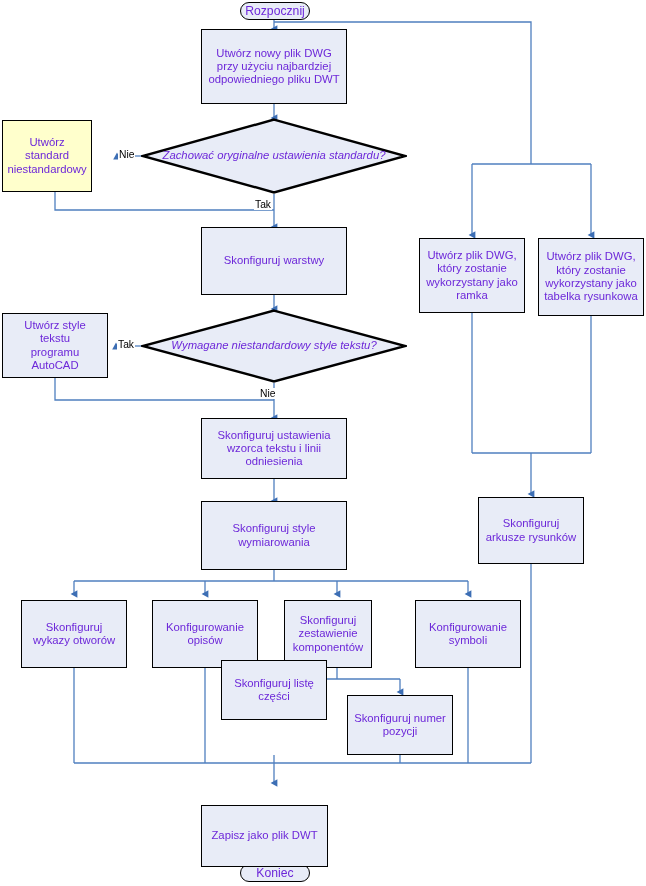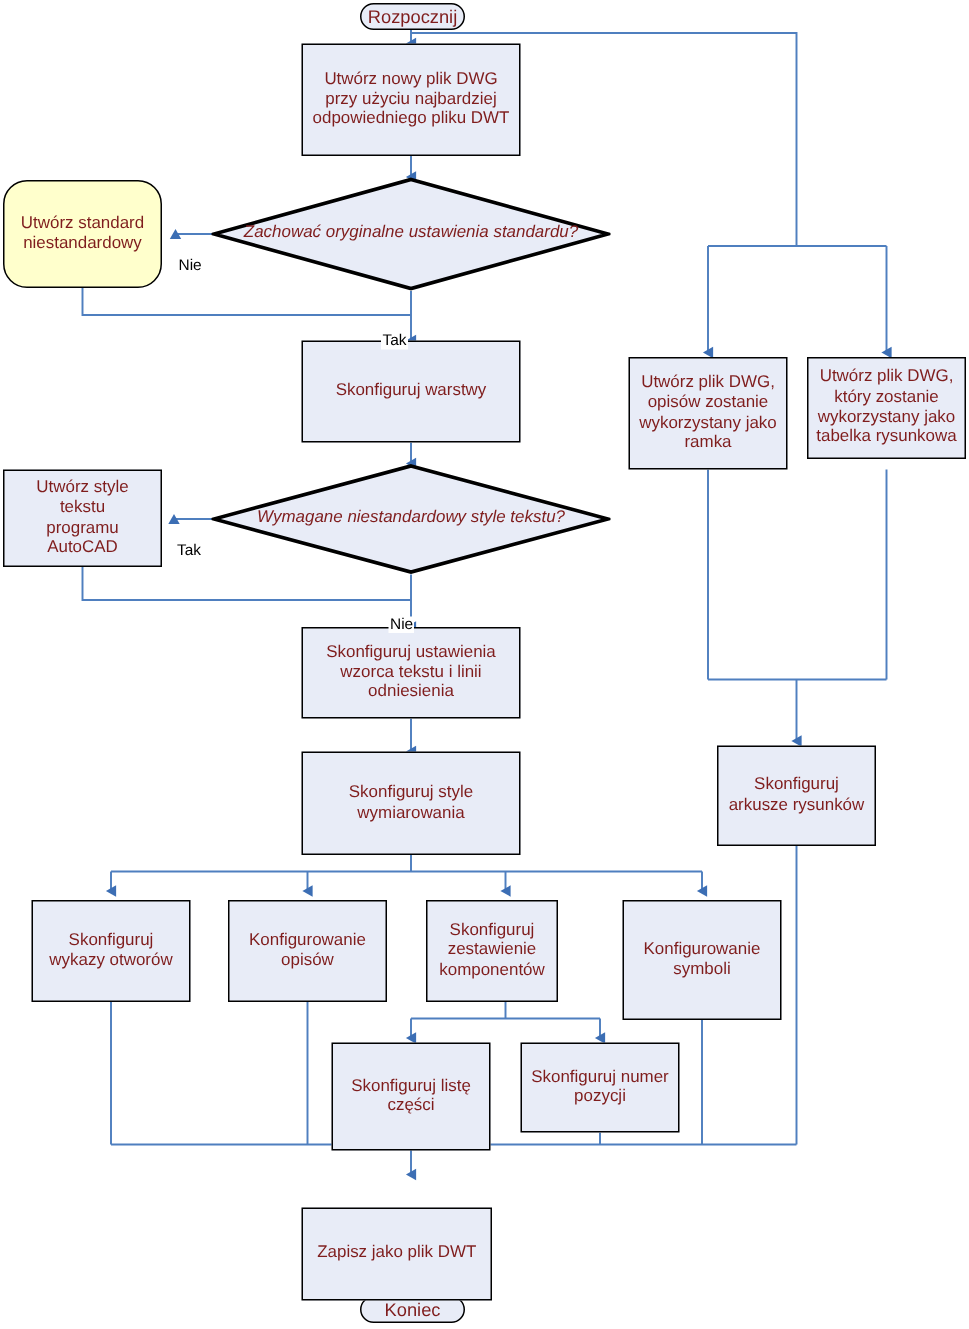--- a/index.html
+++ b/index.html
@@ -4,30 +4,30 @@
 <title>Flowchart</title>
 <style>
   html,body{margin:0;padding:0;background:#ffffff;}
   body{width:646px;height:886px;overflow:hidden;
        font-family:"Liberation Sans","DejaVu Sans",sans-serif;}
   #stage{position:relative;width:646px;height:886px;}
   svg#wires{position:absolute;left:0;top:0;width:646px;height:886px;}
 
   .node{position:absolute;box-sizing:border-box;display:flex;
         align-items:center;justify-content:center;text-align:center;
-        color:#7f1d1d;line-height:1.18;}
+        color:#6d28d9;line-height:1.18;}
   .proc{background:#E8ECF7;border:1.6px solid #000;font-size:11.3px;}
   .proc.special{background:#FFFFCC;}
   .term{background:#E8ECF7;border:1.4px solid #000;border-radius:12px;
         font-size:12.2px;}
   .dec{font-size:11.3px;background:transparent;border:0;font-style:italic;}
   .dec .dlabel{position:relative;z-index:2;padding:0 16px;}
   .dec svg{position:absolute;left:0;top:0;width:100%;height:100%;z-index:1;}
   .edgelabel{position:absolute;font-size:10.3px;color:#000;
-             background:#fff;padding:0 1px;white-space:nowrap;margin-top:23px;}
+             background:#fff;padding:0 1px;white-space:nowrap;}
 </style>
 </head>
 <body>
 
 <div id="stage">
 
   <svg id="wires" viewBox="0 0 646 886">
     <defs>
       <marker id="ah" markerWidth="9" markerHeight="9" refX="4.2" refY="4" orient="auto" markerUnits="userSpaceOnUse">
         <path d="M0.4,0.6 L8,0.6 L4.2,7.4 z" fill="#3C6EB4"></path>
@@ -122,61 +122,61 @@
   </div>
 
   <div class="node proc" style="left:201px;top:418px;width:146px;height:61px;padding:4px 6px;">
     <span>Skonfiguruj ustawienia wzorca tekstu i linii odniesienia</span>
   </div>
 
   <div class="node proc" style="left:201px;top:501px;width:146px;height:69px;padding:4px 6px;">
     <span>Skonfiguruj style wymiarowania</span>
   </div>
 
-  <div class="node proc special" style="left:2px;top:120px;width:106px;height:72px;padding:4px 5px;border-radius:16px;">
+  <div class="node proc special" style="left:2px;top:120px;width:90px;height:72px;padding:4px 5px;">
     <span>Utwórz standard niestandardowy</span>
   </div>
 
   <div class="node proc" style="left:2px;top:313px;width:106px;height:65px;padding:4px 20px;">
     <span>Utwórz style tekstu programu AutoCAD</span>
   </div>
 
   <div class="node proc" style="left:21px;top:600px;width:106px;height:68px;padding:4px 5px;">
     <span>Skonfiguruj wykazy otworów</span>
   </div>
 
   <div class="node proc" style="left:152px;top:600px;width:106px;height:68px;padding:4px 5px;">
     <span>Konfigurowanie opisów</span>
   </div>
 
   <div class="node proc" style="left:284px;top:600px;width:88px;height:68px;padding:4px 5px;">
     <span>Skonfiguruj zestawienie komponentów</span>
   </div>
 
-  <div class="node proc" style="left:415px;top:600px;width:106px;height:80px;padding:4px 5px;">
+  <div class="node proc" style="left:415px;top:600px;width:106px;height:68px;padding:4px 5px;">
     <span>Konfigurowanie symboli</span>
   </div>
 
-  <div class="node proc" style="left:221px;top:695px;width:106px;height:72px;padding:8px 5px;">
+  <div class="node proc" style="left:221px;top:660px;width:106px;height:60px;padding:8px 5px;">
     <span>Skonfiguruj listę części</span>
   </div>
 
   <div class="node proc" style="left:347px;top:695px;width:106px;height:60px;padding:4px 5px;">
     <span>Skonfiguruj numer pozycji</span>
   </div>
 
   <div class="node proc" style="left:201px;top:805px;width:127px;height:62px;padding:4px 6px;">
     <span>Zapisz jako plik DWT</span>
   </div>
 
   <div class="node proc" style="left:419px;top:238px;width:106px;height:75px;padding:4px 4px;">
-    <span>Utwórz plik DWG, opisów zostanie wykorzystany jako ramka</span>
+    <span>Utwórz plik DWG, który zostanie wykorzystany jako ramka</span>
   </div>
 
-  <div class="node proc" style="left:538px;top:238px;width:106px;height:68px;padding:4px 3px;">
+  <div class="node proc" style="left:538px;top:238px;width:106px;height:78px;padding:4px 3px;">
     <span>Utwórz plik DWG, który zostanie wykorzystany jako tabelka rysunkowa</span>
   </div>
 
   <div class="node proc" style="left:478px;top:497px;width:106px;height:67px;padding:4px 5px;">
     <span>Skonfiguruj arkusze rysunków</span>
   </div>
 
   <span class="edgelabel" style="left:118px;top:149px;">Nie</span>
 
   <span class="edgelabel" style="left:254px;top:199px;">Tak</span>

